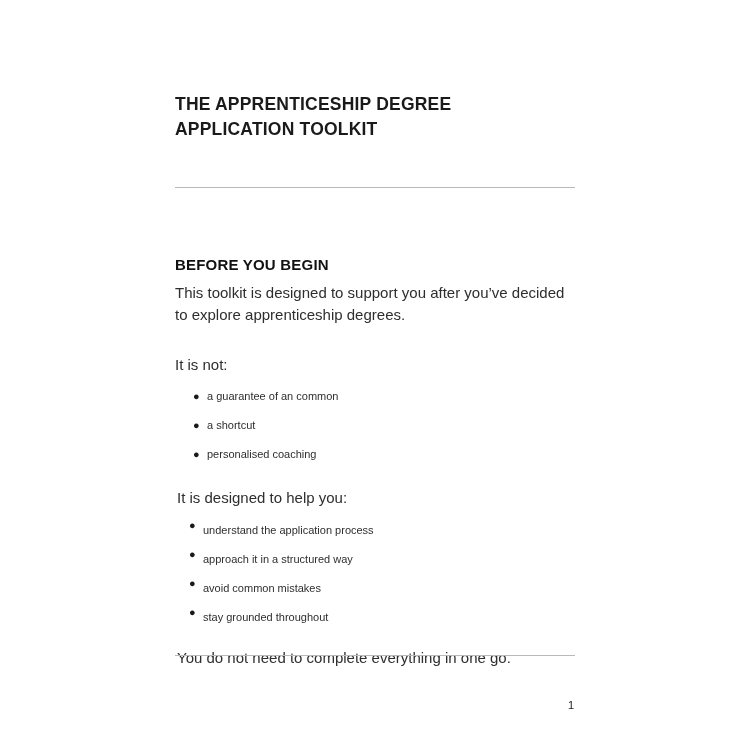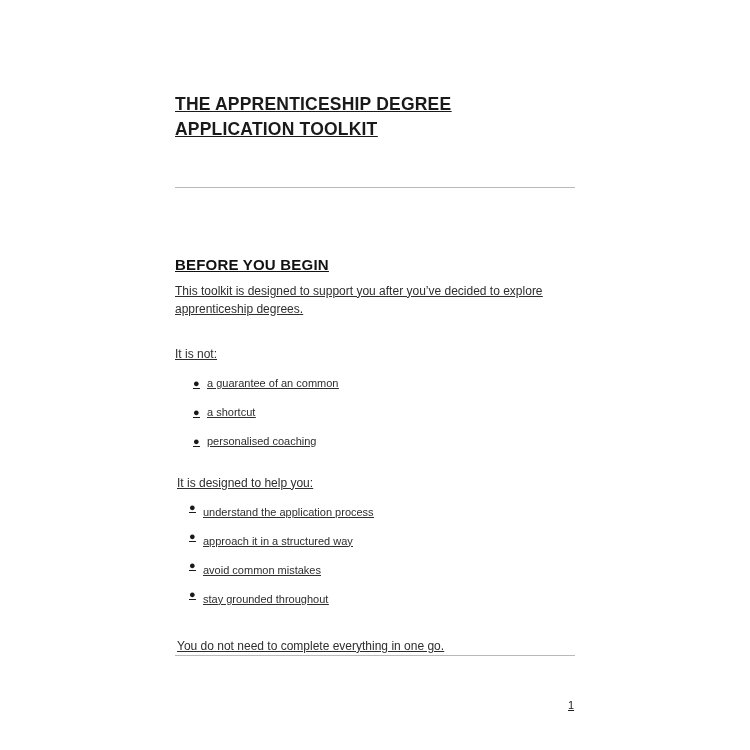--- a/index.html
+++ b/index.html
@@ -1,15 +1,15 @@
 <!DOCTYPE html>
 <html><head>
 <meta charset="utf-8">
 <style>
-  * { margin: 0; padding: 0; box-sizing: border-box; text-decoration: underline; }
+  * { margin: 0; padding: 0; box-sizing: border-box; }
 
   html, body {
     background: #ffffff;
     font-family: "Liberation Sans", sans-serif;
   }
 
   .page {
     position: relative;
     width: 750px;
     height: 750px;
@@ -52,21 +52,21 @@
 
   .section-heading {
     margin-top: 68px;
     font-size: 15px;
     font-weight: 700;
     letter-spacing: 0.2px;
     color: #111111;
   }
 
   .body-text {
-    font-size: 12px;
+    font-size: 15px;
     line-height: 1.5;
     color: #2e2e2e;
   }
 
   .intro { margin-top: 9px; width: 390px; }
 
   .label-line { margin-top: 27px; }
 
   .bullet-list { margin-top: 14px; }
 
@@ -91,21 +91,21 @@
 
   .bullet-list-2 .bullet-dot {
     position: relative;
     top: -5px;
   }
 
   .bullet-text { display: inline-block; }
 
   .help-label { margin-top: 27px; padding-left: 2px; }
 
-  .closing { margin-top: 32px; padding-left: 2px; }
+  .closing { margin-top: 24px; padding-left: 2px; }
 
   .rule-bottom {
     position: absolute;
     left: 0;
     top: 655px;
   }
 
   .page-number {
     position: absolute;
     left: 393px;

